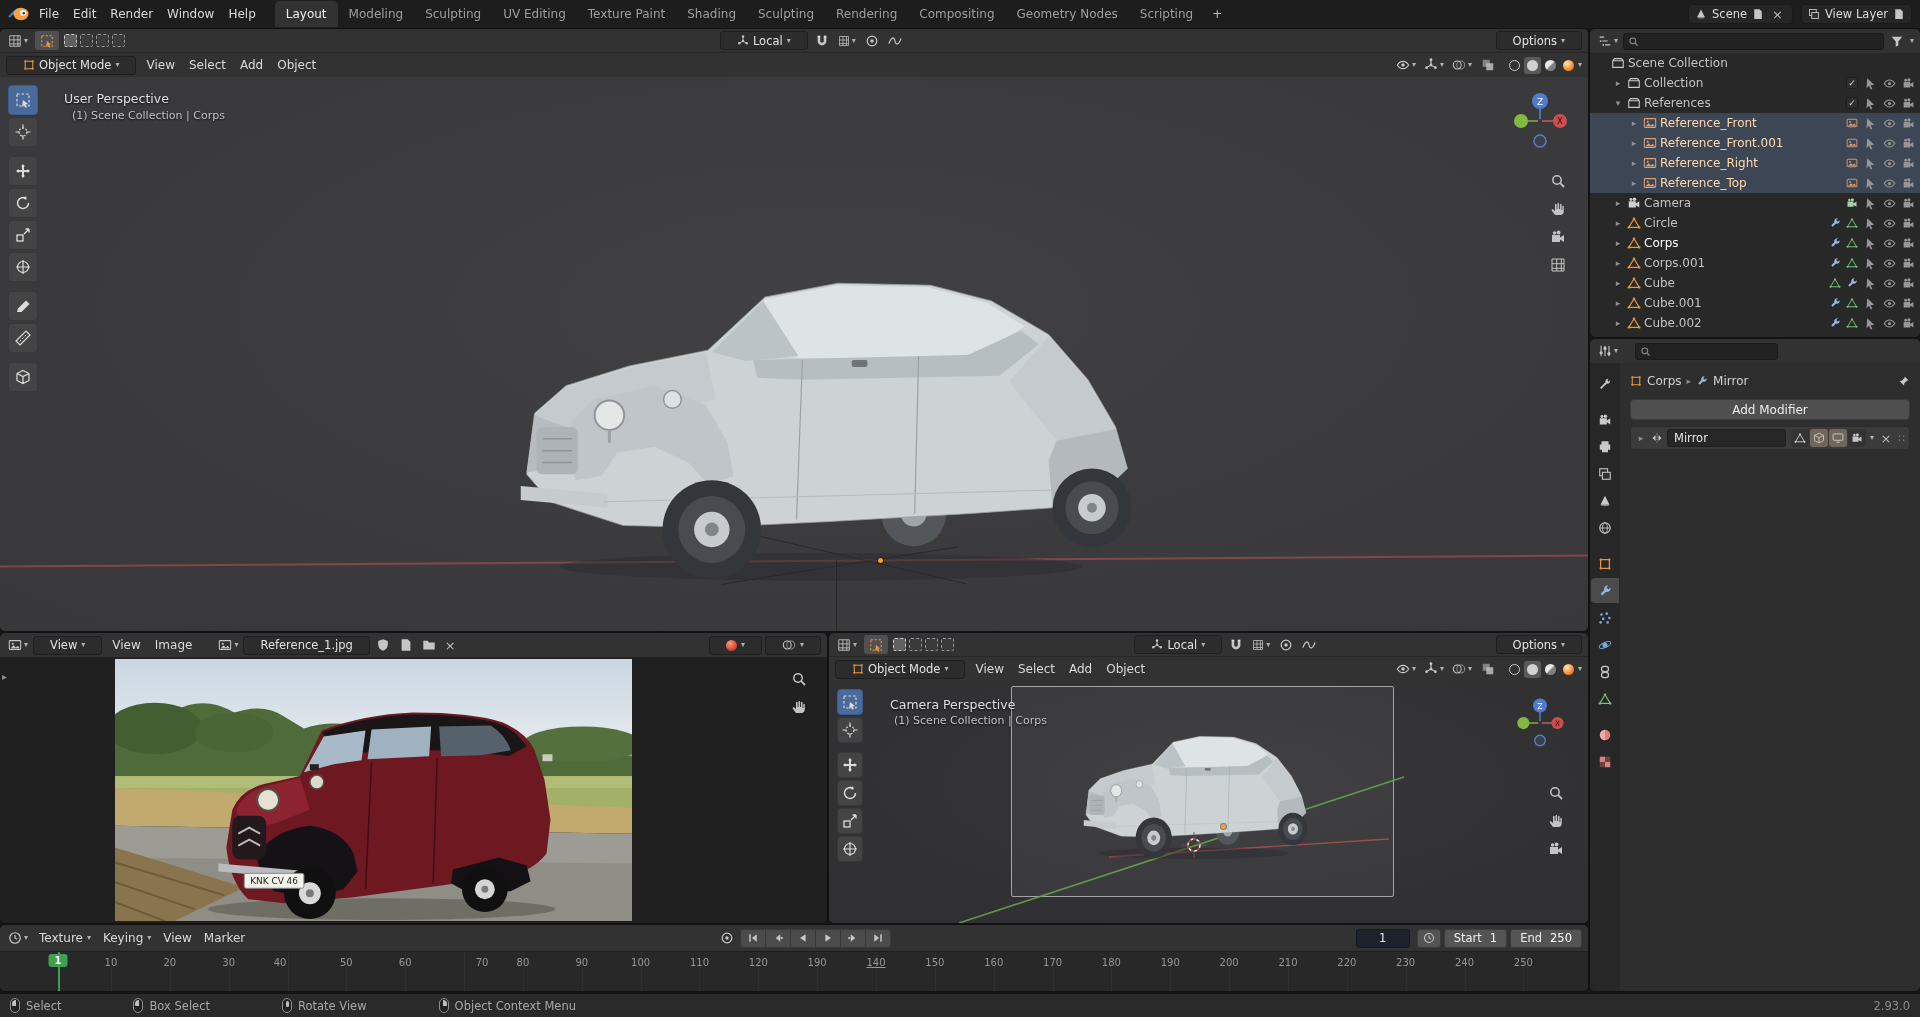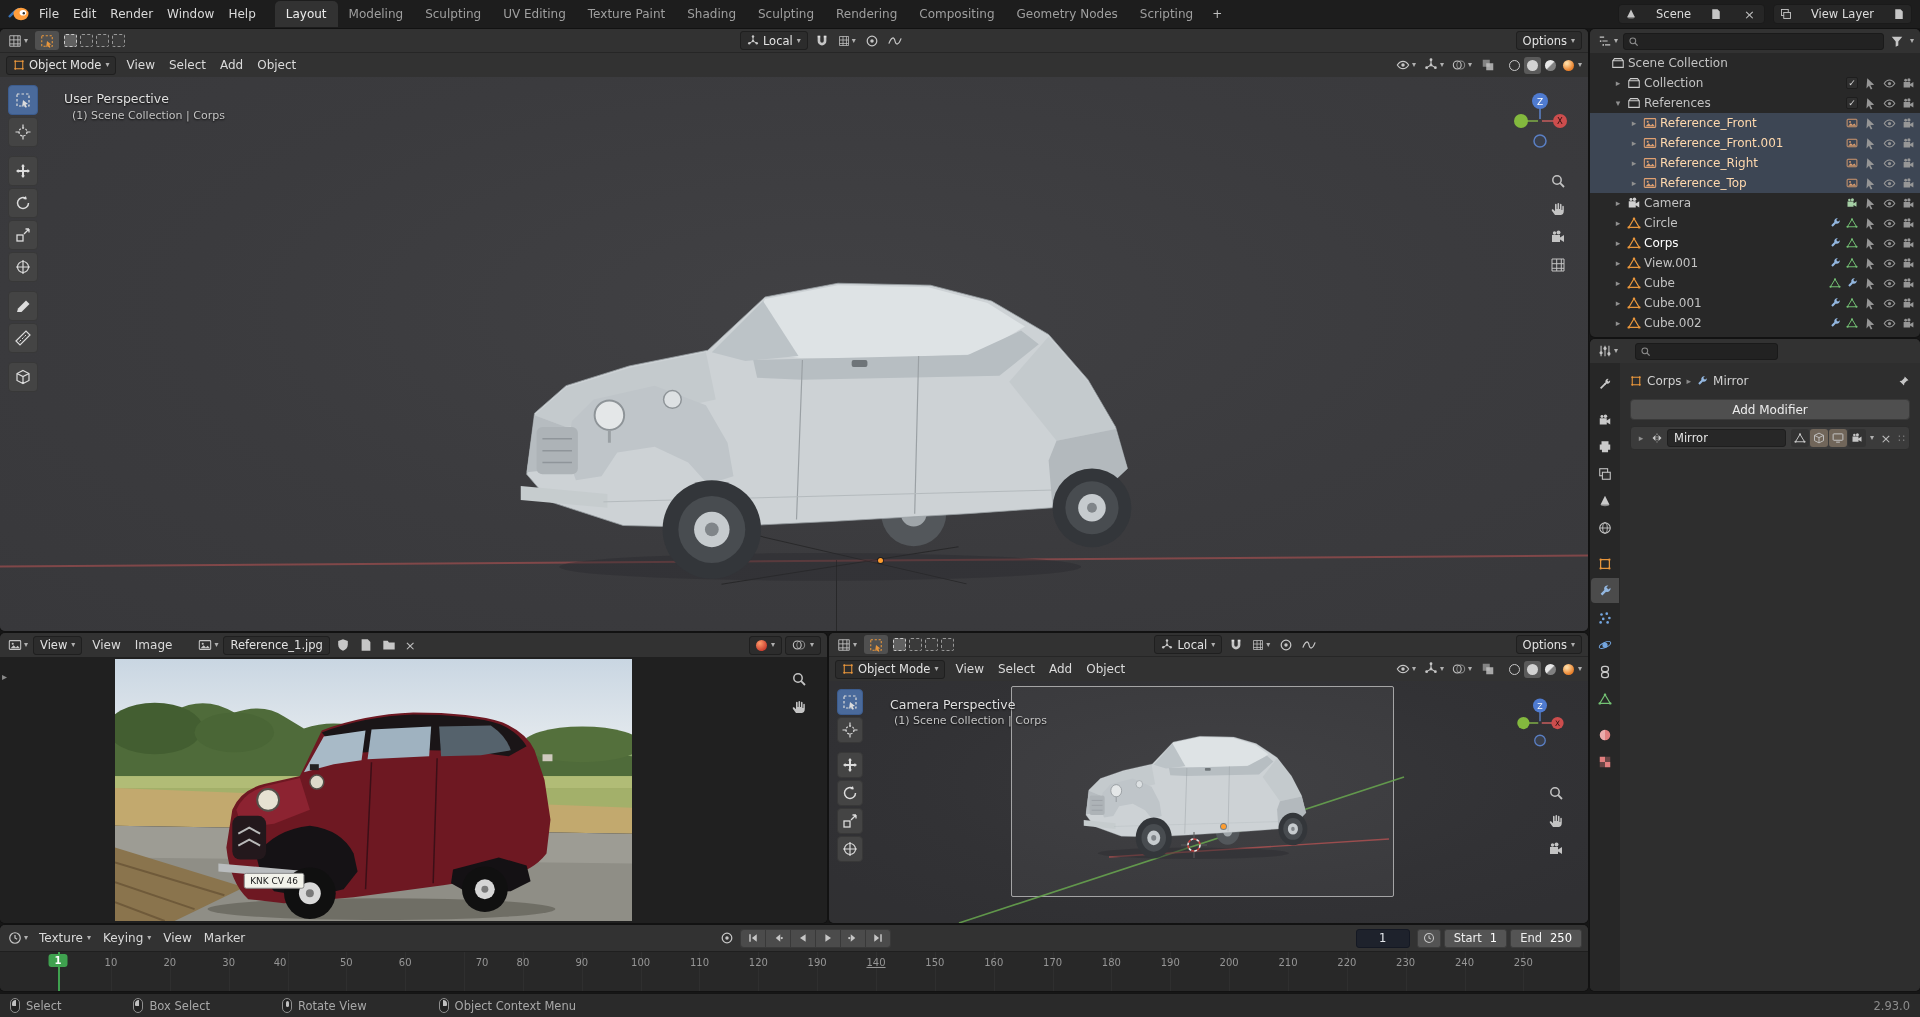--- a/index.html
+++ b/index.html
@@ -4,39 +4,39 @@
 <style>
 *{margin:0;padding:0;box-sizing:border-box}
 body{width:1920px;height:1017px;background:#161616;font-family:"DejaVu Sans","Liberation Sans",sans-serif;overflow:hidden;color:#d6d6d6;font-size:12px}
 #app{position:relative;width:1920px;height:1017px}
 .sp{flex:1}
 .row{display:flex;align-items:center}
 .editor{position:absolute;border-radius:5px;overflow:hidden;background:#2b2b2b;box-shadow:0 0 0 1px #121212}
 .ehdr{height:24px;background:#323232;display:flex;align-items:center;padding:0 6px;gap:3px;position:relative}
 .ts{height:24px;background:#323232;border-bottom:1px solid #262626;display:flex;align-items:center;padding:0 6px;gap:5px}
 .mn{padding:2px 7px;border-radius:3px;color:#dadada;white-space:nowrap}
-.pill{height:19px;background:#2c2c2c;border:1px solid #1f1f1f;border-radius:3px;display:inline-flex;align-items:center;gap:4px;padding:0 6px;font-size:11.5px;color:#e2e2e2;white-space:nowrap}
+.pill{height:19px;background:#2c2c2c;border:1px solid #1f1f1f;border-radius:3px;display:inline-flex;align-items:center;gap:4px;padding:0 16px;font-size:11.5px;color:#e2e2e2;white-space:nowrap}
 .arr{font-size:8px;color:#b0b0b0;line-height:1}
 .ic{width:14px;height:14px;flex:none;color:#c6c6c6}
 .ic.sm{width:12px;height:12px}
 .hgrp{display:inline-flex;align-items:center;gap:2px;padding:0 2px}
 .hbtn{width:20px;height:19px;display:flex;align-items:center;justify-content:center;border-radius:3px}
 .xg{color:#bdbdbd;font-size:13px;padding:0 3px}
 .gbtn{height:19px;background:#545454;border:1px solid #3c3c3c;border-radius:3px;display:inline-flex;align-items:center;justify-content:center;padding:0 9px;color:#efefef;font-size:11.5px;gap:8px}
 .gbtn.sq{width:24px;padding:0}
 .gbtn .val{color:#ffffff}
 .c-orange{color:#e8963c}.c-blue{color:#93b7e0}
 .c-mesh{color:#e8963c}.c-box{color:#cccccc}.c-photo{color:#e0a070}.c-camera{color:#d0d0d0}
 .c-wrench{color:#93b7e0}.c-tri{color:#74c274}.c-camera-data{color:#a6d0a6}
 
 #topbar{position:absolute;left:0;top:0;width:1920px;height:28px;background:#1d1d1d;display:flex;align-items:center;padding:0 8px;gap:2px}
 .wtab{align-self:flex-end;height:26px;display:flex;align-items:center;padding:0 11px;color:#9f9f9f;border-radius:5px 5px 0 0}
 .wtab.on{background:#323232;color:#ececec}
 .wtab.plus{color:#c0c0c0;padding:0 8px}
-.topfld{height:20px;background:#262626;border:1px solid #1a1a1a;border-radius:4px;display:flex;align-items:center;gap:19px;padding:0 6px;font-size:11.5px;color:#dcdcdc;margin-left:6px}
+.topfld{height:20px;background:#262626;border:1px solid #1a1a1a;border-radius:4px;display:flex;align-items:center;gap:5px;padding:0 6px;font-size:11.5px;color:#dcdcdc;margin-left:6px}
 
 #vp-main{left:0;top:29px;width:1588px;height:602px}
 #vp-cam{left:829px;top:633px;width:759px;height:290px}
 .vbody{position:absolute;left:0;right:0;overflow:hidden;background:radial-gradient(ellipse at 52% 42%,#414144 0%,#3b3b3e 55%,#38383b 100%)}
 #vp-main .vbody{top:48px;height:554px}
 #vp-cam .vbody{top:48px;height:242px}
 .tsbtn{width:24px;height:19px;background:#505050;border-radius:3px;display:flex;align-items:center;justify-content:center}
 .msm{width:13px;height:13px;border:1px dashed #989898;border-radius:2px;margin-right:3px;background:#3a3a3a;display:inline-block}
 .msm.on{background:#606060;border-color:#c9c9c9}
 .hright{display:flex;align-items:center;gap:4px}
@@ -836,21 +836,21 @@
           </svg>
           <svg class="ic olr">
             <use href="#s-cam"></use>
           </svg>
         </div>
         <div class="ol-row" style="padding-left: 22px;">
           <span class="dis">▸</span>
           <svg class="ic oli c-mesh">
             <use href="#s-mesh"></use>
           </svg>
-          <span class="oll">View.001</span>
+          <span class="oll">Corps.001</span>
           <span class="sp"></span>
           <svg class="ic olx c-wrench">
             <use href="#s-wrench"></use>
           </svg>
           <svg class="ic olx c-tri">
             <use href="#s-mesh"></use>
           </svg>
           <svg class="ic olr">
             <use href="#s-cursor"></use>
           </svg>

